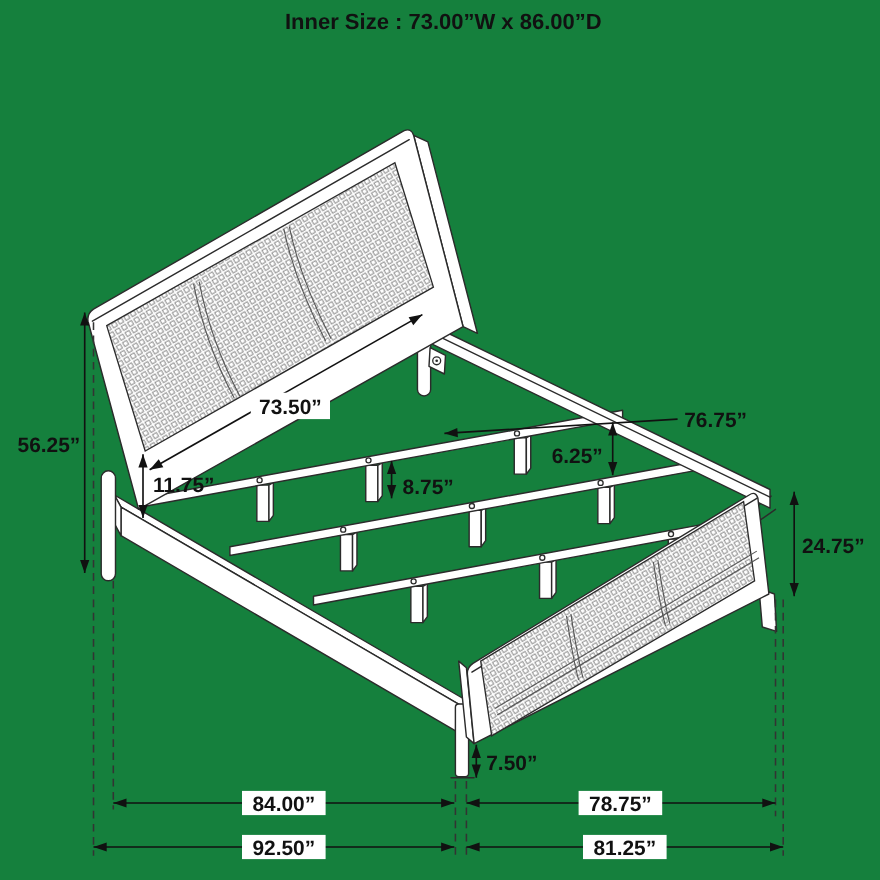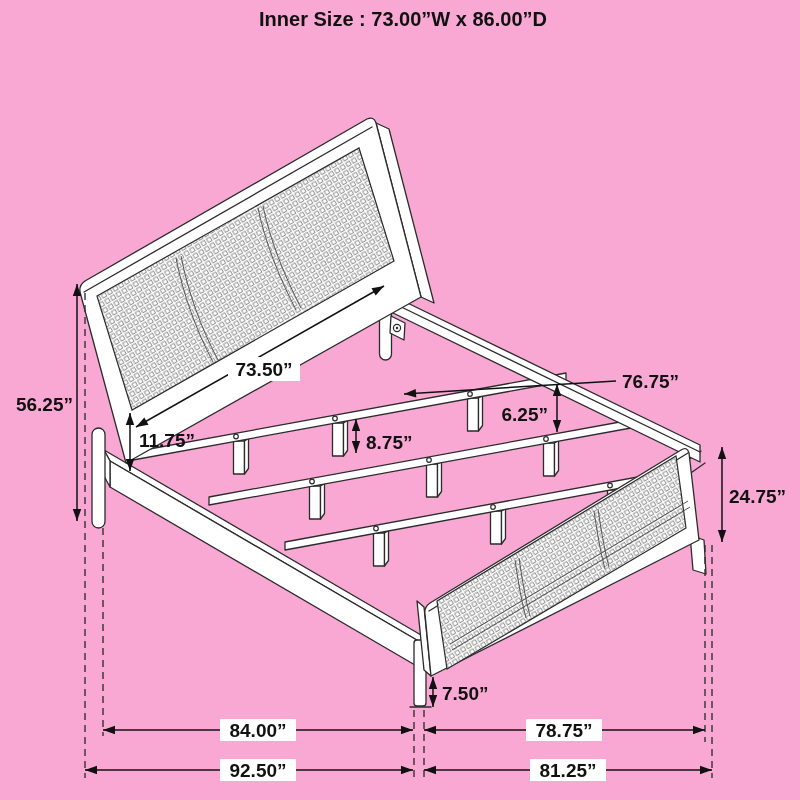--- a/index.html
+++ b/index.html
@@ -1,16 +1,16 @@
 <!DOCTYPE html>
 <html><head>
 <meta charset="utf-8">
 <style>
   html,body{margin:0;padding:0;background:#fff;}
-  .stage{width:800px;height:800px;position:relative;background:#f9a8d4;overflow:hidden;}
+  .stage{width:800px;height:800px;position:relative;background:#15803d;overflow:hidden;}
   svg{display:block;}
   .title{font:bold 20px "Liberation Sans", sans-serif;fill:#111;}
   .dim{font:bold 19px "Liberation Sans", sans-serif;fill:#111;}
   .bed{stroke:#2b2b2b;stroke-width:1.3;fill:none;stroke-linejoin:round;stroke-linecap:round;}
   .bedfill{stroke:#2b2b2b;stroke-width:1.3;fill:#ffffff;stroke-linejoin:round;}
   .dimline{stroke:#111;stroke-width:1.5;fill:none;}
   .dimhead{fill:#111;stroke:none;}
   .ext{stroke:#333;stroke-width:1.4;fill:none;stroke-dasharray:7 5;}
   .thin{stroke:#555;stroke-width:1;fill:none;}
   .dot{fill:#fdfdfd;stroke:#2b2b2b;stroke-width:1.2;}

